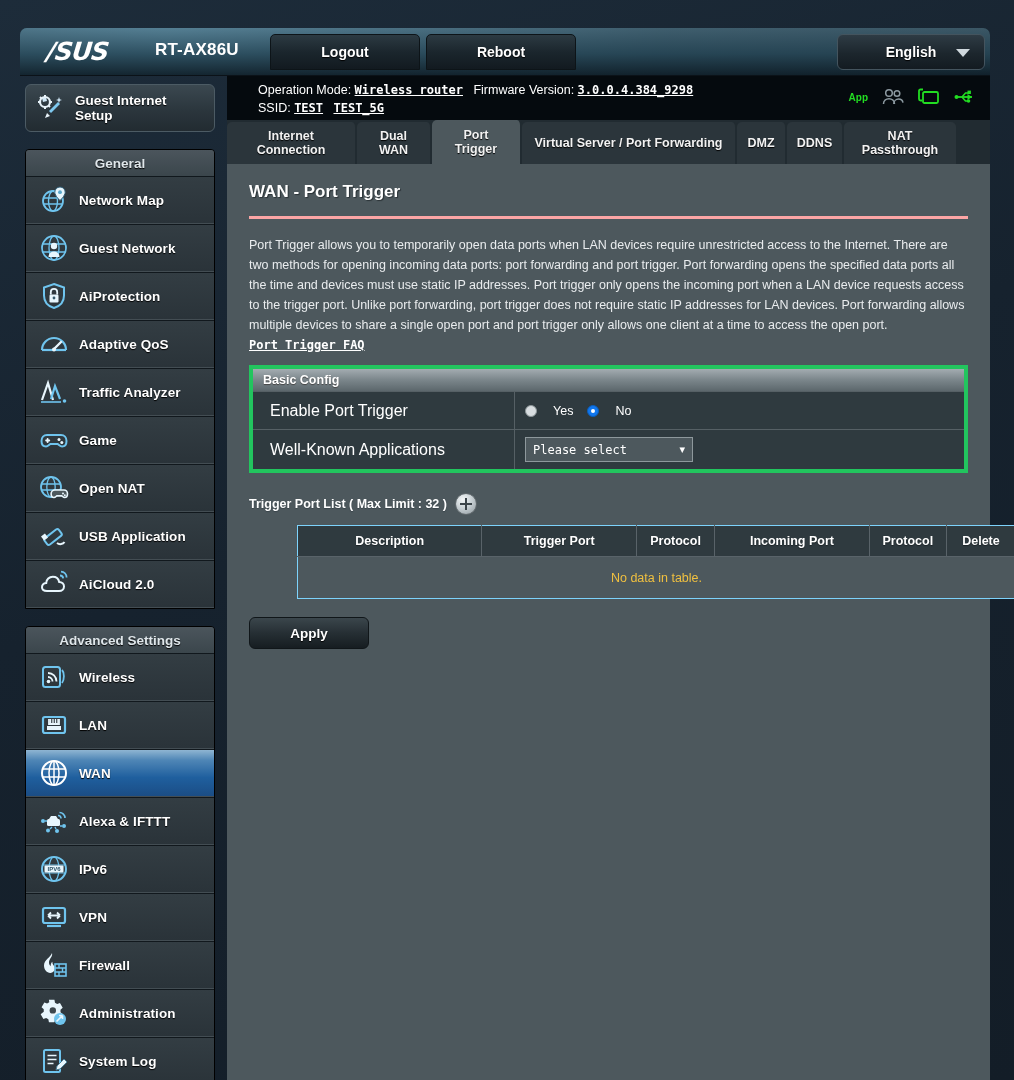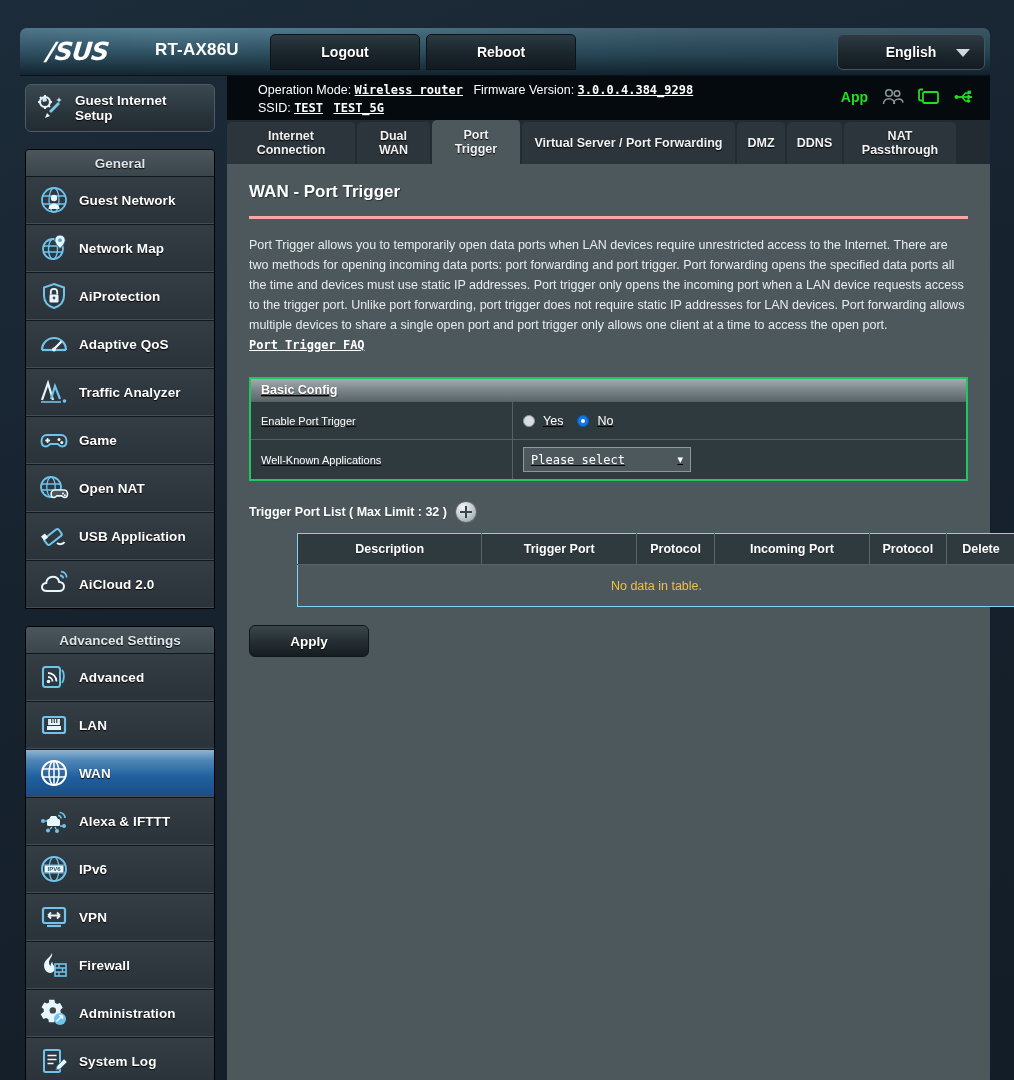--- a/index.html
+++ b/index.html
@@ -96,21 +96,21 @@
     font-family: "DejaVu Sans Mono", monospace;
     font-weight: bold; font-size: 12px;
     color: #ffffff; text-decoration: underline;
     cursor: pointer;
   }
   .icon-row {
     position: absolute; right: 14px; top: 12px;
     display: flex; align-items: center; gap: 14px;
   }
   .icon-row .app-txt {
-    color: #22dd22; font-size: 14px; font-weight: bold; cursor: pointer;
+    color: #22dd22; font-size: 10px; font-weight: bold; cursor: pointer;
   }
   .icon-row .ic { cursor: pointer; display: block; }
 
   
   .sidebar {
     position: absolute;
     left: 5px; top: 56px;
     width: 190px;
   }
   .qis {
@@ -215,50 +215,50 @@
     display: inline-block;
     margin-top: 3px;
     color: #ffffff;
     font-family: "DejaVu Sans Mono", monospace;
     font-size: 12px; font-weight: bold;
     text-decoration: underline;
     cursor: pointer;
   }
 
   
-  .cfg { margin-top: 24px; border: 2px solid #22c55e; text-decoration: underline; }
+  .cfg { margin-top: 12px; border: 4px solid #22c55e; }
   .cfg-head {
     height: 22px;
     background: linear-gradient(180deg, #a3acb1 0%, #7c878c 48%, #5c676c 100%);
     color: #ffffff; font-size: 12.5px; font-weight: bold;
     display: flex; align-items: center;
     padding-left: 10px;
     text-shadow: 0 1px 1px #444;
   }
   .cfg-row {
     display: flex;
     height: 38px;
     border-top: 1px solid #566065;
     background: #2f3a3f;
   }
   .cfg-row .k {
     width: 262px;
     border-right: 1px solid #566065;
-    color: #ffffff; font-size: 11px;
+    color: #ffffff; font-size: 16px;
     display: flex; align-items: center;
-    padding-left: 10px;
+    padding-left: 17px;
   }
   .cfg-row .v {
     flex: 1;
     display: flex; align-items: center;
     padding-left: 10px;
     gap: 6px;
   }
   .cfg-row.tall { height: 40px; }
-  .radio-wrap { display: flex; align-items: center; gap: 8px; cursor: pointer; margin-right: 8px; }
+  .radio-wrap { display: flex; align-items: center; gap: 16px; cursor: pointer; margin-right: 8px; }
   .radio {
     width: 12px; height: 12px; border-radius: 50%;
     background: #d8dde0;
     border: 1px solid #8d9699;
     display: inline-block;
     position: relative;
   }
   .radio.on { background: #1177ee; border-color: #0a5dbb; }
   .radio.on::after {
     content: ""; position: absolute;
@@ -396,38 +396,38 @@
         <path d="M23 4l.8 2.2L26 7l-2.2.8L23 10l-.8-2.2L20 7l2.2-.8z" fill="#cfe6f5"></path>
       </svg>
       <span class="qis-text">Guest Internet Setup</span>
     </div>
 
     <div class="sect">
       <div class="sect-head">General</div>
 
       <div class="sb-item">
         <svg class="sb-icon" viewBox="0 0 30 30">
+          <circle cx="14" cy="16" r="10" fill="none" stroke="#6fc4ee" stroke-width="1.8"></circle>
+          <ellipse cx="14" cy="16" rx="4.5" ry="10" fill="none" stroke="#6fc4ee" stroke-width="1.4"></ellipse>
+          <path d="M4.5 13h19M4.5 19h19" stroke="#6fc4ee" stroke-width="1.4"></path>
+          <path d="M21 2c3 0 5.2 2.3 5.2 5.2 0 3.6-5.2 8.3-5.2 8.3S15.8 10.8 15.8 7.2C15.8 4.3 18 2 21 2z" fill="#e8f6fd" stroke="#2d5a72" stroke-width="1"></path>
+          <circle cx="21" cy="7.2" r="1.9" fill="#5aa8cc"></circle>
+        </svg>
+        <span class="sb-label">Network Map</span>
+      </div>
+
+      <div class="sb-item">
+        <svg class="sb-icon" viewBox="0 0 30 30">
           <circle cx="15" cy="15" r="12" fill="none" stroke="#6fc4ee" stroke-width="1.8"></circle>
           <ellipse cx="15" cy="15" rx="5" ry="12" fill="none" stroke="#6fc4ee" stroke-width="1.3"></ellipse>
           <path d="M3.5 11h23M3.5 19h23" stroke="#6fc4ee" stroke-width="1.3"></path>
           <circle cx="15" cy="13" r="3.2" fill="#e8f6fd"></circle>
           <path d="M9.5 24c0-3.3 2.4-5.6 5.5-5.6s5.5 2.3 5.5 5.6z" fill="#e8f6fd"></path>
         </svg>
         <span class="sb-label">Guest Network</span>
-      </div>
-
-      <div class="sb-item">
-        <svg class="sb-icon" viewBox="0 0 30 30">
-          <circle cx="14" cy="16" r="10" fill="none" stroke="#6fc4ee" stroke-width="1.8"></circle>
-          <ellipse cx="14" cy="16" rx="4.5" ry="10" fill="none" stroke="#6fc4ee" stroke-width="1.4"></ellipse>
-          <path d="M4.5 13h19M4.5 19h19" stroke="#6fc4ee" stroke-width="1.4"></path>
-          <path d="M21 2c3 0 5.2 2.3 5.2 5.2 0 3.6-5.2 8.3-5.2 8.3S15.8 10.8 15.8 7.2C15.8 4.3 18 2 21 2z" fill="#e8f6fd" stroke="#2d5a72" stroke-width="1"></path>
-          <circle cx="21" cy="7.2" r="1.9" fill="#5aa8cc"></circle>
-        </svg>
-        <span class="sb-label">Network Map</span>
       </div>
 
       <div class="sb-item">
         <svg class="sb-icon" viewBox="0 0 30 30">
           <path d="M15 3l10 3.5v8c0 6.6-4.4 10.8-10 12.5C9.4 25.3 5 21.1 5 14.5v-8z" fill="none" stroke="#6fc4ee" stroke-width="2"></path>
           <rect x="10.5" y="13.5" width="9" height="8" rx="1.2" fill="#e8f6fd"></rect>
           <path d="M11.8 13.5v-2.4a3.2 3.2 0 016.4 0v2.4" fill="none" stroke="#e8f6fd" stroke-width="1.8"></path>
           <circle cx="15" cy="17" r="1.4" fill="#35586b"></circle>
         </svg>
         <span class="sb-label">AiProtection</span>
@@ -499,21 +499,21 @@
     <div class="sect">
       <div class="sect-head">Advanced Settings</div>
 
       <div class="sb-item">
         <svg class="sb-icon" viewBox="0 0 30 30">
           <rect x="4" y="5" width="17" height="20" rx="2.5" fill="none" stroke="#6fc4ee" stroke-width="2"></rect>
           <circle cx="9.5" cy="19.5" r="1.8" fill="#e8f6fd"></circle>
           <path d="M9 15c2.5 0 4.5 2 4.5 4.5M9 11c4.7 0 8.5 3.8 8.5 8.5" fill="none" stroke="#e8f6fd" stroke-width="1.8"></path>
           <path d="M23 8c2.5 2.5 2.5 9.5 0 13" fill="none" stroke="#6fc4ee" stroke-width="1.8"></path>
         </svg>
-        <span class="sb-label">Advanced</span>
+        <span class="sb-label">Wireless</span>
       </div>
 
       <div class="sb-item">
         <svg class="sb-icon" viewBox="0 0 30 30">
           <rect x="4" y="7" width="22" height="16" rx="2" fill="none" stroke="#6fc4ee" stroke-width="2.2"></rect>
           <path d="M10 9v5h10V9" fill="none" stroke="#e8f6fd" stroke-width="1.8"></path>
           <path d="M11.5 9v4M14 9v4M16.5 9v4M19 9v4" stroke="#e8f6fd" stroke-width="1.4"></path>
           <path d="M8 16h14v4H8z" fill="#e8f6fd"></path>
         </svg>
         <span class="sb-label">LAN</span>

